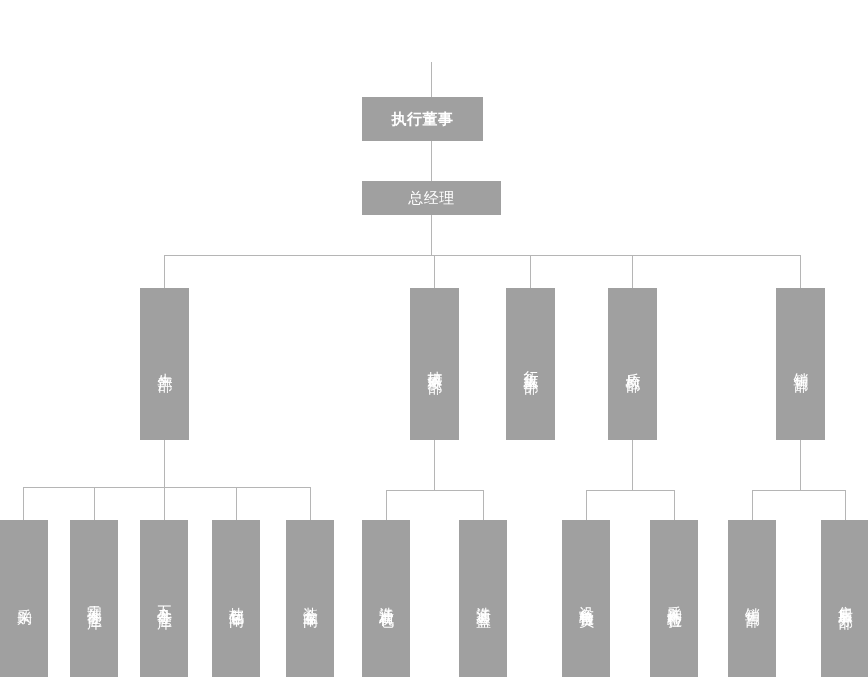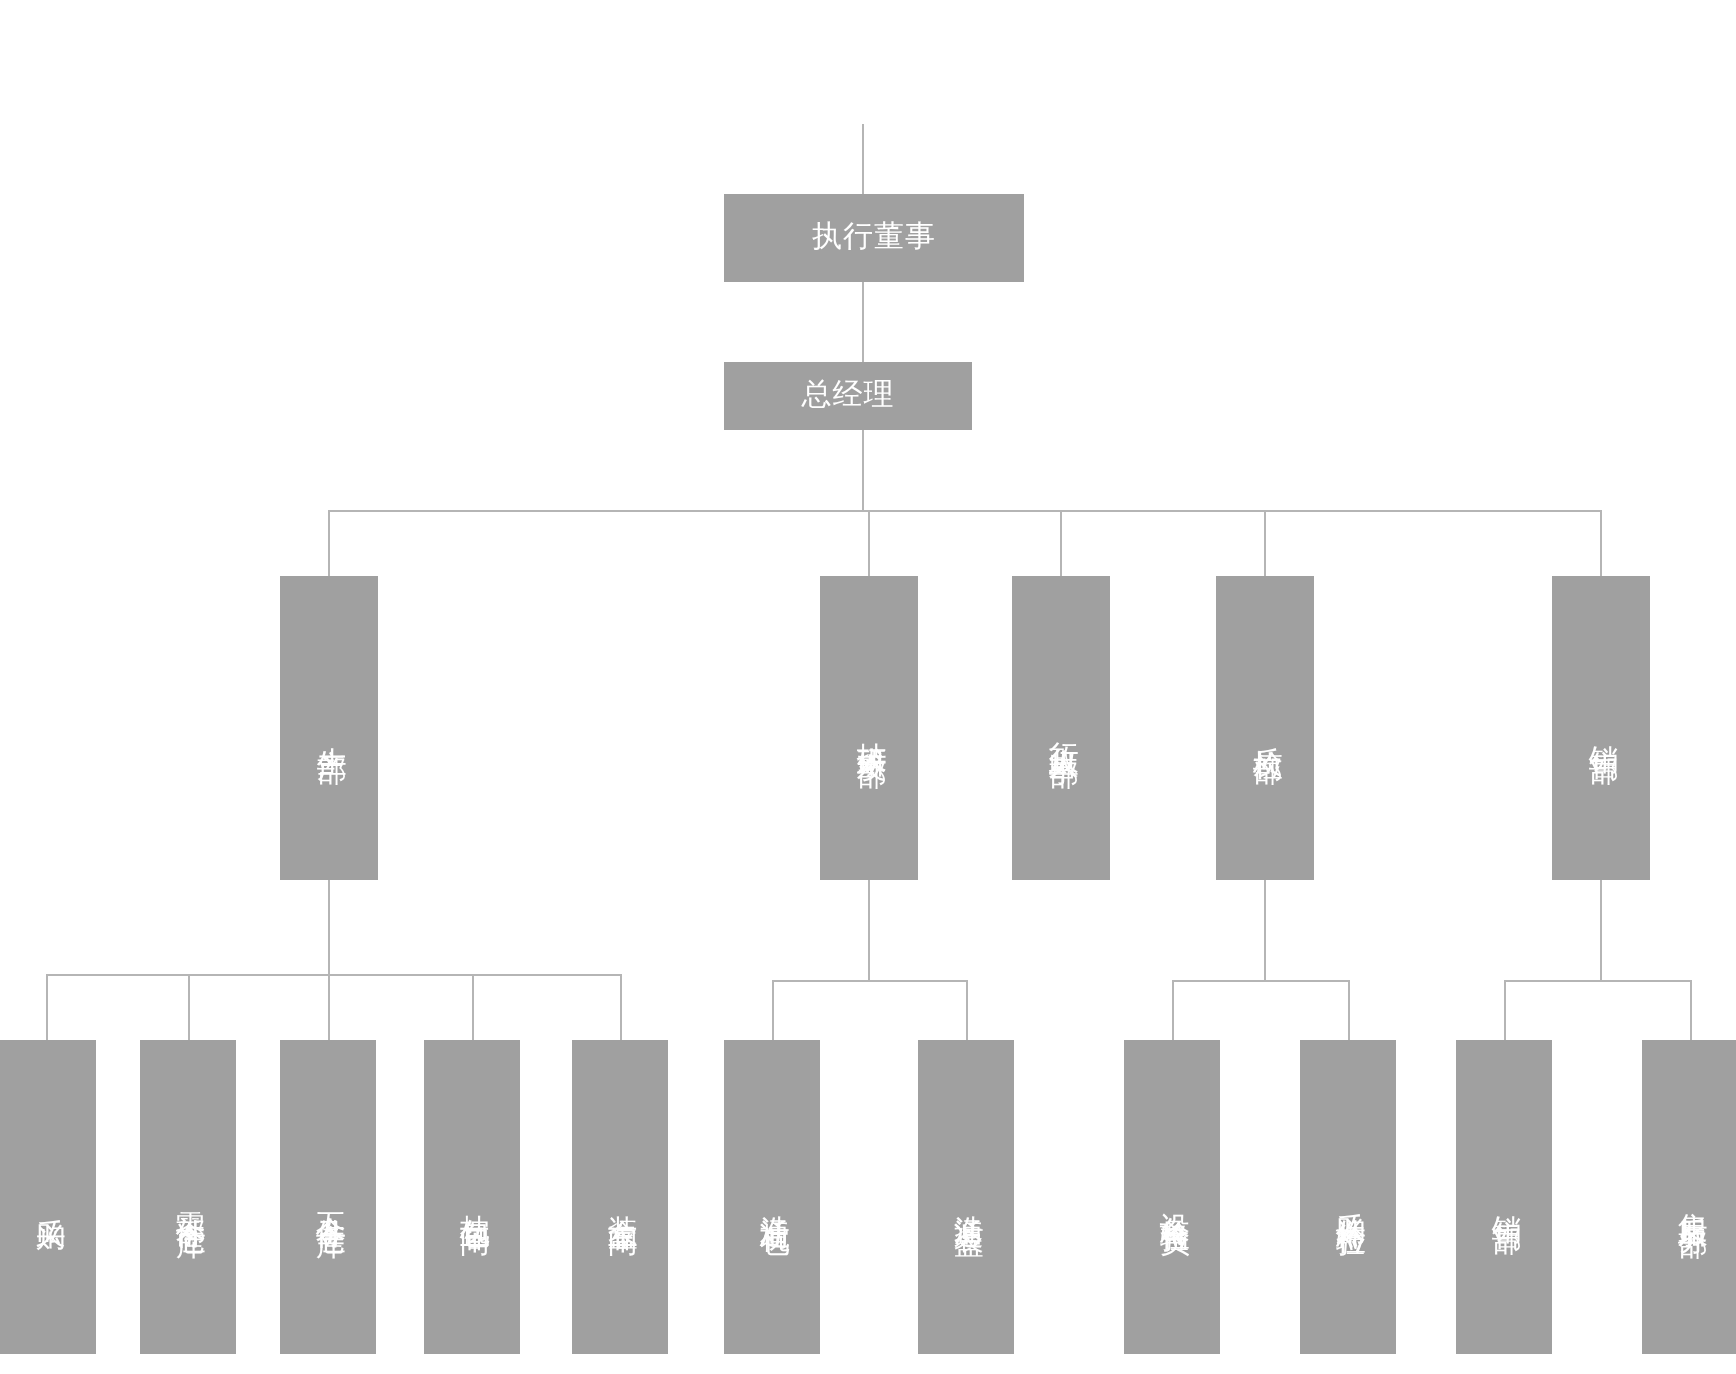--- a/index.html
+++ b/index.html
@@ -91,23 +91,23 @@
   <div class="conn h" style="left:586px; top:490px; width:88px;"></div>
   <div class="conn v" style="left:586px; top:490px; height:30px;"></div>
   <div class="conn v" style="left:674px; top:490px; height:30px;"></div>
 
   <div class="conn v" style="left:800px; top:440px; height:50px;"></div>
   <div class="conn h" style="left:752px; top:490px; width:93px;"></div>
   <div class="conn v" style="left:752px; top:490px; height:30px;"></div>
   <div class="conn v" style="left:845px; top:490px; height:30px;"></div>
 
 
-  <div class="node horizontal" style="left:362px; top:97px; width:150px; height:44px;">执行董事</div>
+  <div class="node horizontal" style="left:362px; top:97px; width:121px; height:44px;font-weight:bold;">执行董事</div>
 
-  <div class="node horizontal" style="left:362px; top:181px; width:124px; height:34px;">总经理</div>
+  <div class="node horizontal" style="left:362px; top:181px; width:139px; height:34px;">总经理</div>
 
   <div class="node vertical" style="left:140px; top:288px; width:49px; height:152px;">生产部</div>
   <div class="node vertical" style="left:410px; top:288px; width:49px; height:152px;">技术研发部</div>
   <div class="node vertical" style="left:506px; top:288px; width:49px; height:152px;">行政人事部</div>
   <div class="node vertical" style="left:608px; top:288px; width:49px; height:152px;">质检部</div>
   <div class="node vertical" style="left:776px; top:288px; width:49px; height:152px;">销售部</div>
 
   <div class="node vertical" style="left:0px; top:520px; width:48px; height:157px;">采购</div>
   <div class="node vertical" style="left:70px; top:520px; width:48px; height:157px;">零部件仓库</div>
   <div class="node vertical" style="left:140px; top:520px; width:48px; height:157px;">五金件仓库</div>

